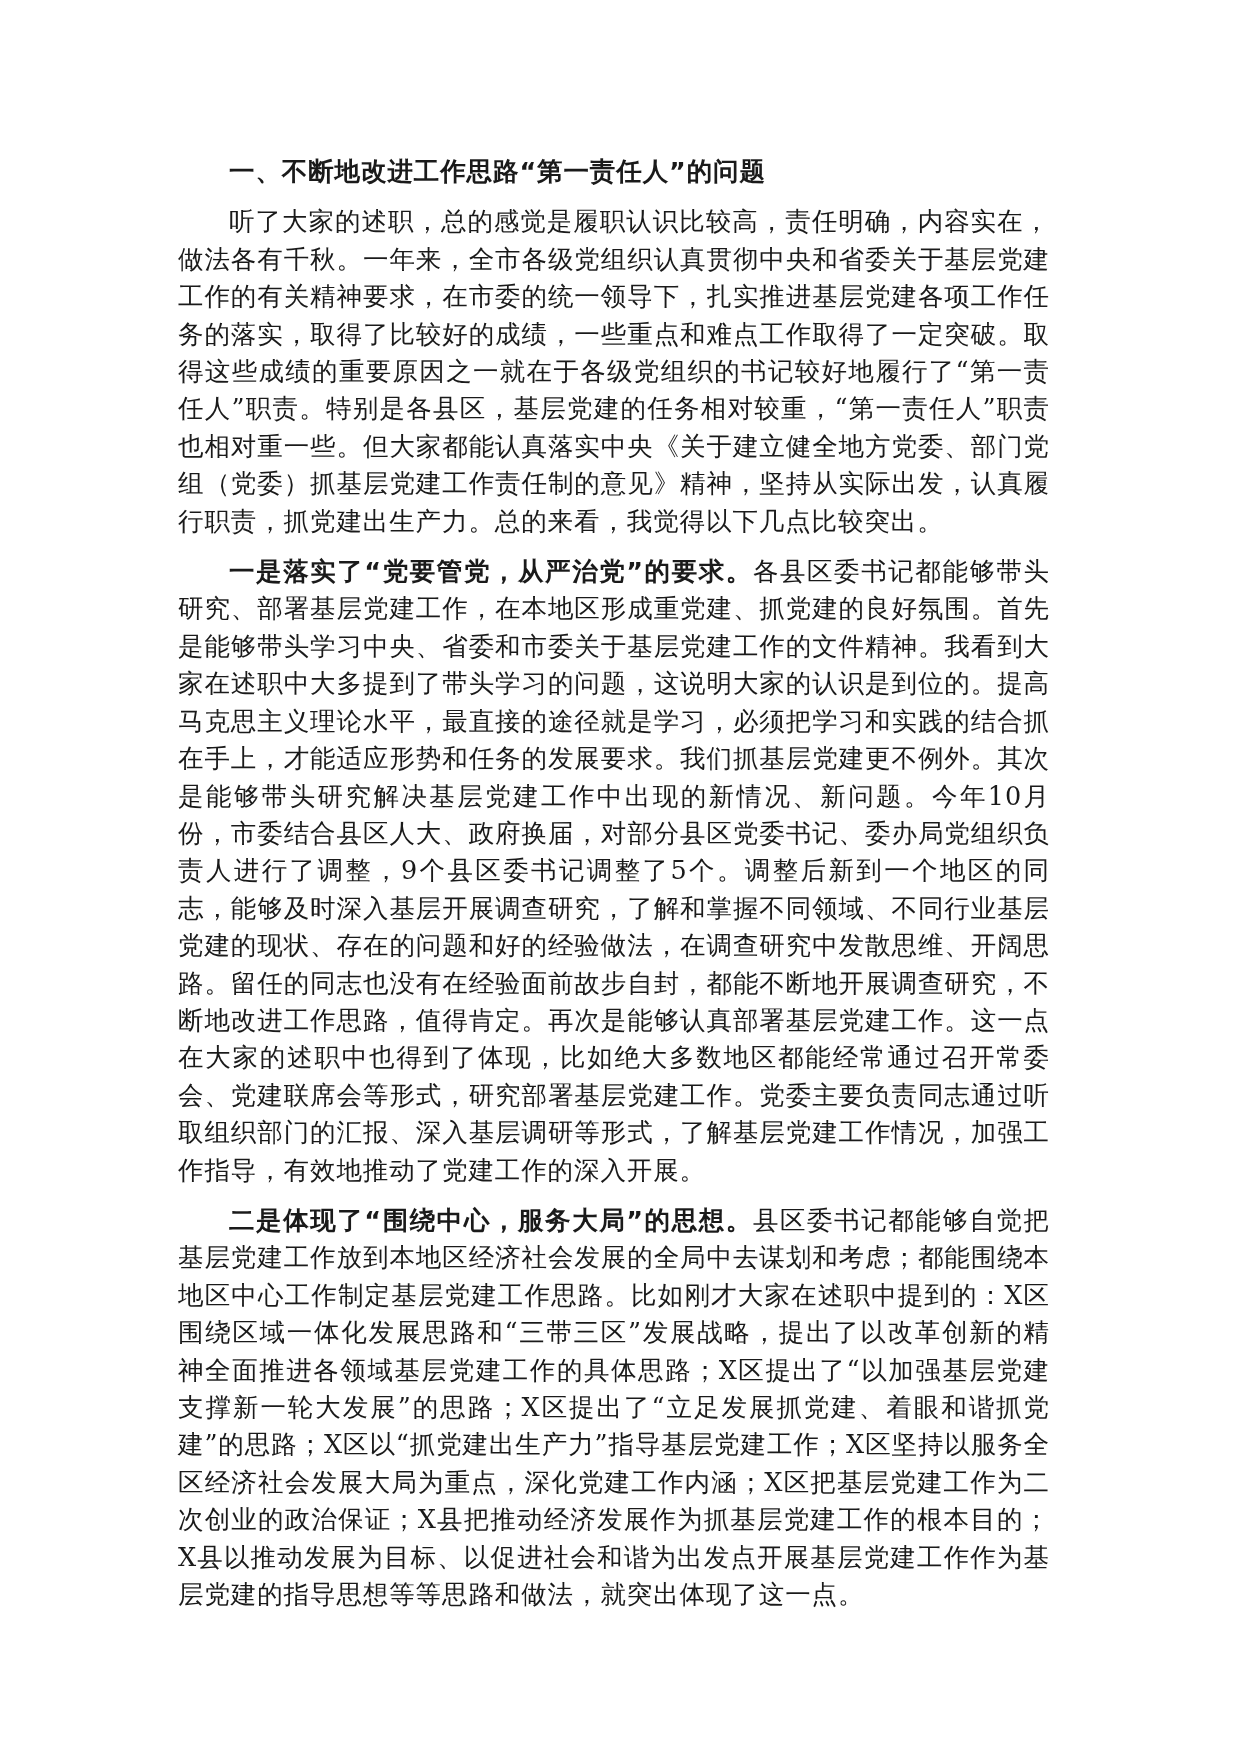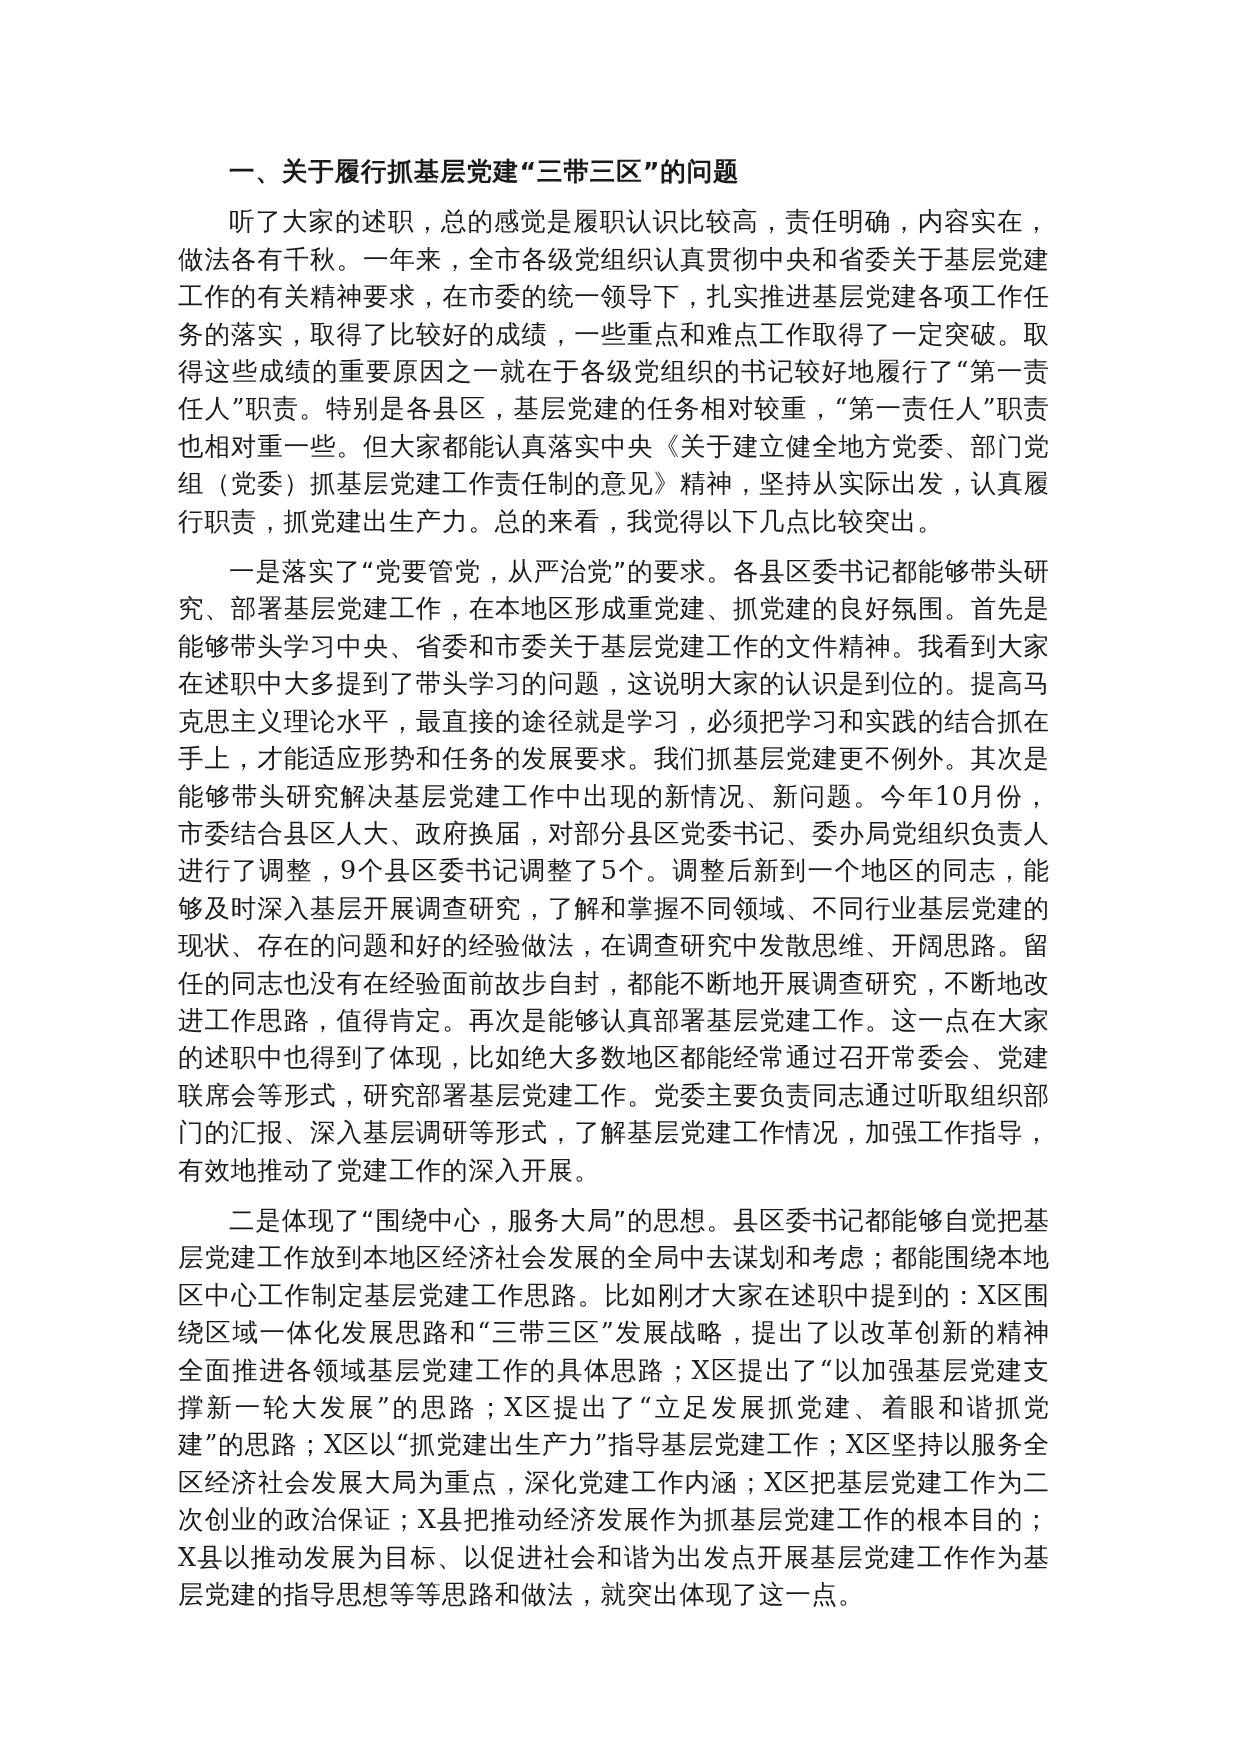--- a/index.html
+++ b/index.html
@@ -21,24 +21,24 @@
     text-align: justify;
   }
   .heading {
     margin: 0 0 13px 0;
     text-indent: 2em;
     font-family: "DejaVu Sans", "Liberation Sans", sans-serif;
     font-weight: bold;
   }
   .lead {
     font-family: "DejaVu Sans", "Liberation Sans", sans-serif;
-    font-weight: normal;
+    font-weight: bold;
   }
 </style>
 </head>
 <body>
 
 <div class="page">
-  <p class="heading">一、关于履行抓基层党建“三带三区”的问题</p>
+  <p class="heading">一、不断地改进工作思路“第一责任人”的问题</p>
   <p class="para">听了大家的述职，总的感觉是履职认识比较高，责任明确，内容实在，做法各有千秋。一年来，全市各级党组织认真贯彻中央和省委关于基层党建工作的有关精神要求，在市委的统一领导下，扎实推进基层党建各项工作任务的落实，取得了比较好的成绩，一些重点和难点工作取得了一定突破。取得这些成绩的重要原因之一就在于各级党组织的书记较好地履行了“第一责任人”职责。特别是各县区，基层党建的任务相对较重，“第一责任人”职责也相对重一些。但大家都能认真落实中央《关于建立健全地方党委、部门党组（党委）抓基层党建工作责任制的意见》精神，坚持从实际出发，认真履行职责，抓党建出生产力。总的来看，我觉得以下几点比较突出。</p>
   <p class="para"><span class="lead">一是落实了“党要管党，从严治党”的要求。</span><span>各县区委书记都能够带头研究、部署基层党建工作，在本地区形成重党建、抓党建的良好氛围。首先是能够带头学习中央、省委和市委关于基层党建工作的文件精神。我看到大家在述职中大多提到了带头学习的问题，这说明大家的认识是到位的。提高马克思主义理论水平，最直接的途径就是学习，必须把学习和实践的结合抓在手上，才能适应形势和任务的发展要求。我们抓基层党建更不例外。其次是能够带头研究解决基层党建工作中出现的新情况、新问题。今年10月份，市委结合县区人大、政府换届，对部分县区党委书记、委办局党组织负责人进行了调整，9个县区委书记调整了5个。调整后新到一个地区的同志，能够及时深入基层开展调查研究，了解和掌握不同领域、不同行业基层党建的现状、存在的问题和好的经验做法，在调查研究中发散思维、开阔思路。留任的同志也没有在经验面前故步自封，都能不断地开展调查研究，不断地改进工作思路，值得肯定。再次是能够认真部署基层党建工作。这一点在大家的述职中也得到了体现，比如绝大多数地区都能经常通过召开常委会、党建联席会等形式，研究部署基层党建工作。党委主要负责同志通过听取组织部门的汇报、深入基层调研等形式，了解基层党建工作情况，加强工作指导，有效地推动了党建工作的深入开展。</span></p>
   <p class="para"><span class="lead">二是体现了“围绕中心，服务大局”的思想。</span><span>县区委书记都能够自觉把基层党建工作放到本地区经济社会发展的全局中去谋划和考虑；都能围绕本地区中心工作制定基层党建工作思路。比如刚才大家在述职中提到的：X区围绕区域一体化发展思路和“三带三区”发展战略，提出了以改革创新的精神全面推进各领域基层党建工作的具体思路；X区提出了“以加强基层党建支撑新一轮大发展”的思路；X区提出了“立足发展抓党建、着眼和谐抓党建”的思路；X区以“抓党建出生产力”指导基层党建工作；X区坚持以服务全区经济社会发展大局为重点，深化党建工作内涵；X区把基层党建工作为二次创业的政治保证；X县把推动经济发展作为抓基层党建工作的根本目的；X县以推动发展为目标、以促进社会和谐为出发点开展基层党建工作作为基层党建的指导思想等等思路和做法，就突出体现了这一点。</span></p>
 </div>
 
 </body></html>

